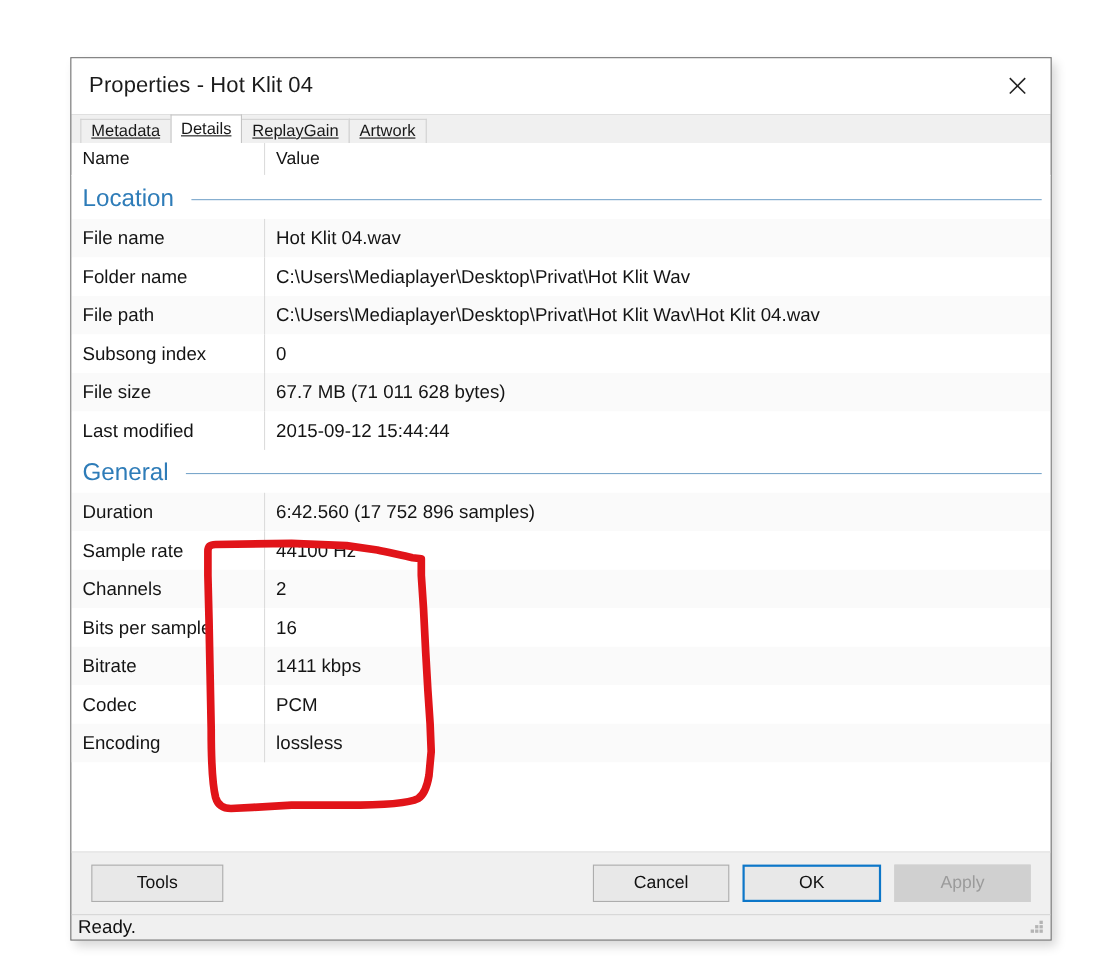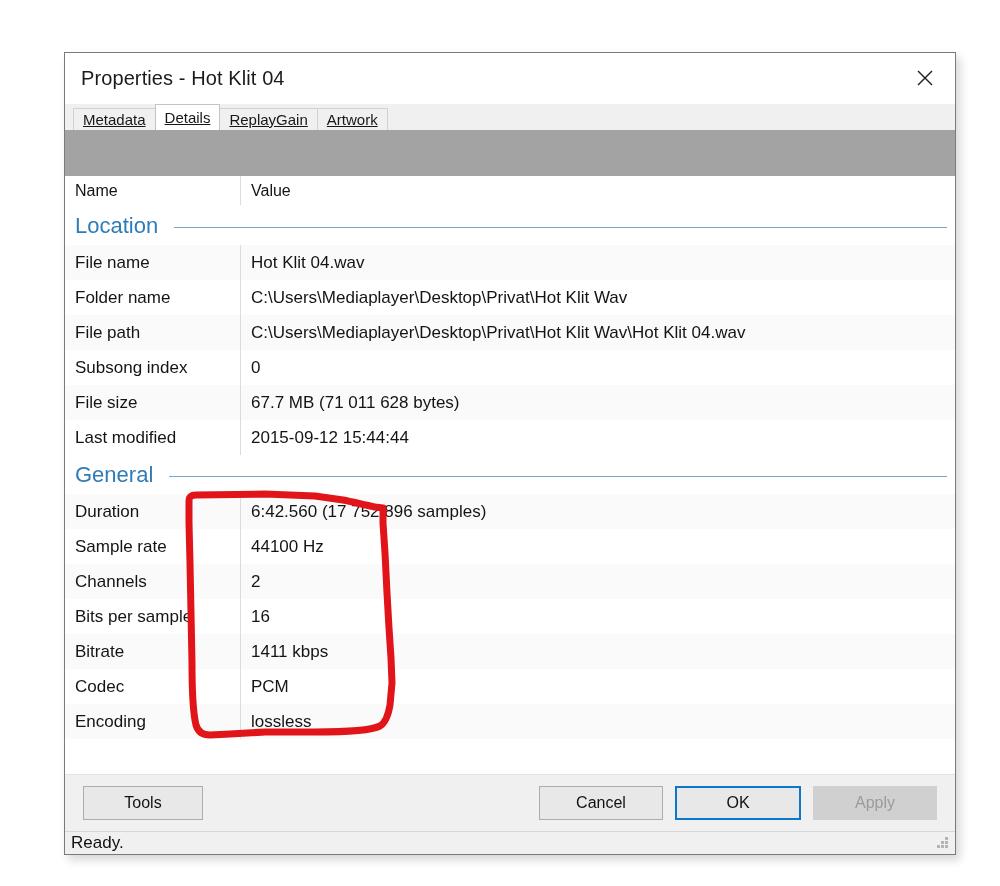--- a/index.html
+++ b/index.html
@@ -100,21 +100,20 @@
 
   
   #colheaders {
     height: 29px;
     background: #ffffff;
     display: flex;
     align-items: center;
     flex: 0 0 auto;
     border-bottom: 1px solid #ffffff;
     position: relative;
-    margin-top: 46px;
   }
   .colhead {
     font-size: 16px;
     color: #141414;
     box-sizing: border-box;
     padding-left: 10px;
     height: 29px;
     line-height: 29px;
     cursor: default;
   }

